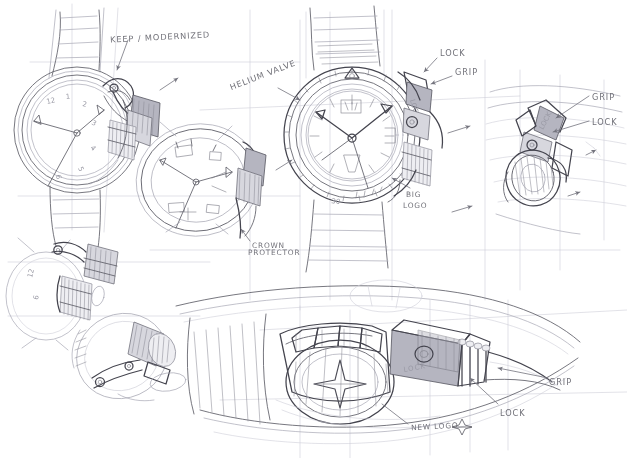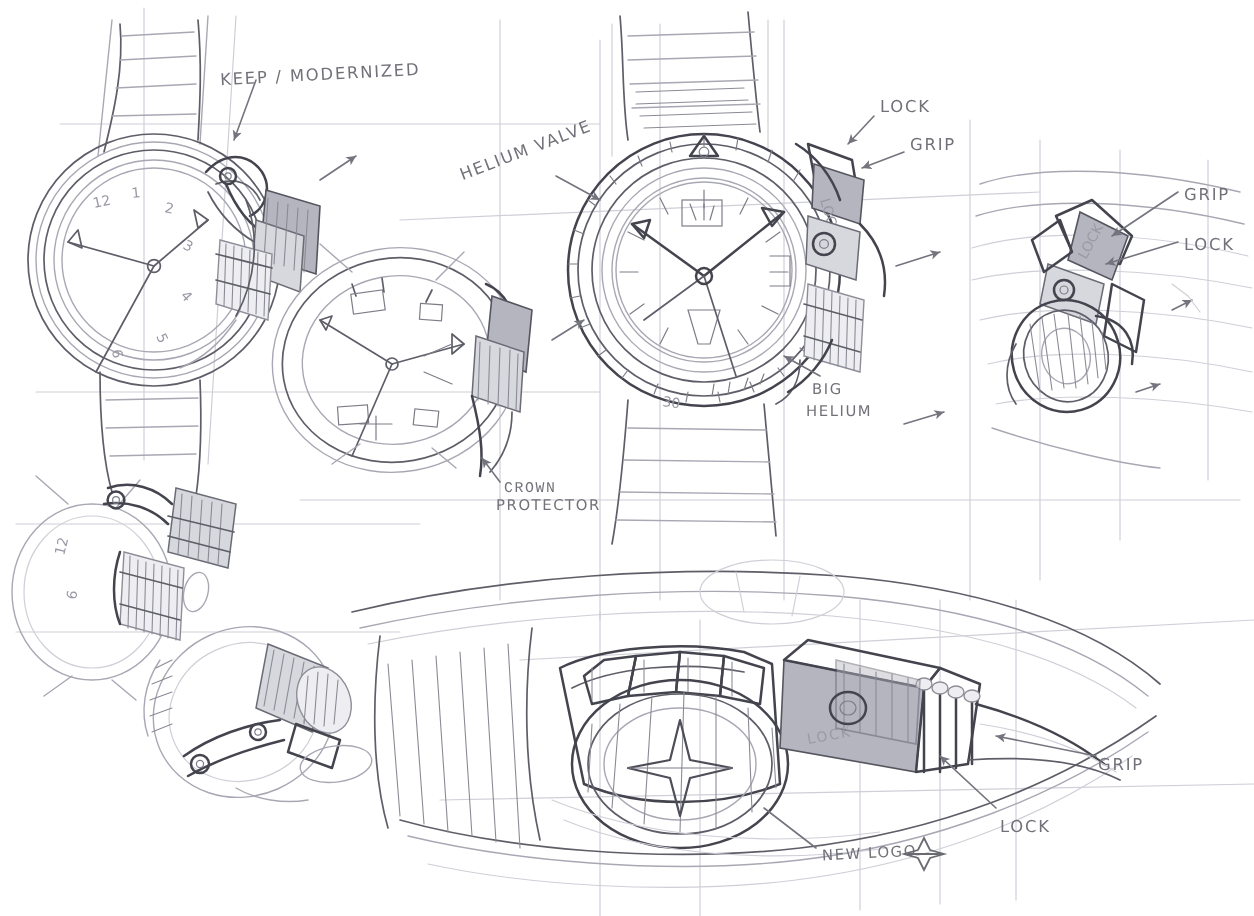--- a/index.html
+++ b/index.html
@@ -541,23 +541,23 @@
     <div class="anno" style="left:440px;top:48px;">LOCK</div>
 
     <div class="anno" style="left:455px;top:67px;">GRIP</div>
 
     <div class="anno" style="left:592px;top:92px;">GRIP</div>
 
     <div class="anno" style="left:592px;top:117px;">LOCK</div>
 
     <div class="anno small" style="left:406px;top:190px;">BIG</div>
 
-    <div class="anno small" style="left:403px;top:201px;">HELIUM</div>
-
-    <div class="anno small" style="left:252px;top:241px;font-family:Liberation Mono, monospace;">CROWN</div>
+    <div class="anno small" style="left:403px;top:201px;">LOGO</div>
+
+    <div class="anno small" style="left:252px;top:241px;">CROWN</div>
 
     <div class="anno small" style="left:248px;top:248px;">PROTECTOR</div>
 
     <div class="anno" style="left:549px;top:377px;">GRIP</div>
 
     <div class="anno" style="left:500px;top:408px;">LOCK</div>
 
     <div class="anno small" style="left:411px;top:422px;transform:rotate(-3deg);">NEW LOGO</div>
   </div>
 

